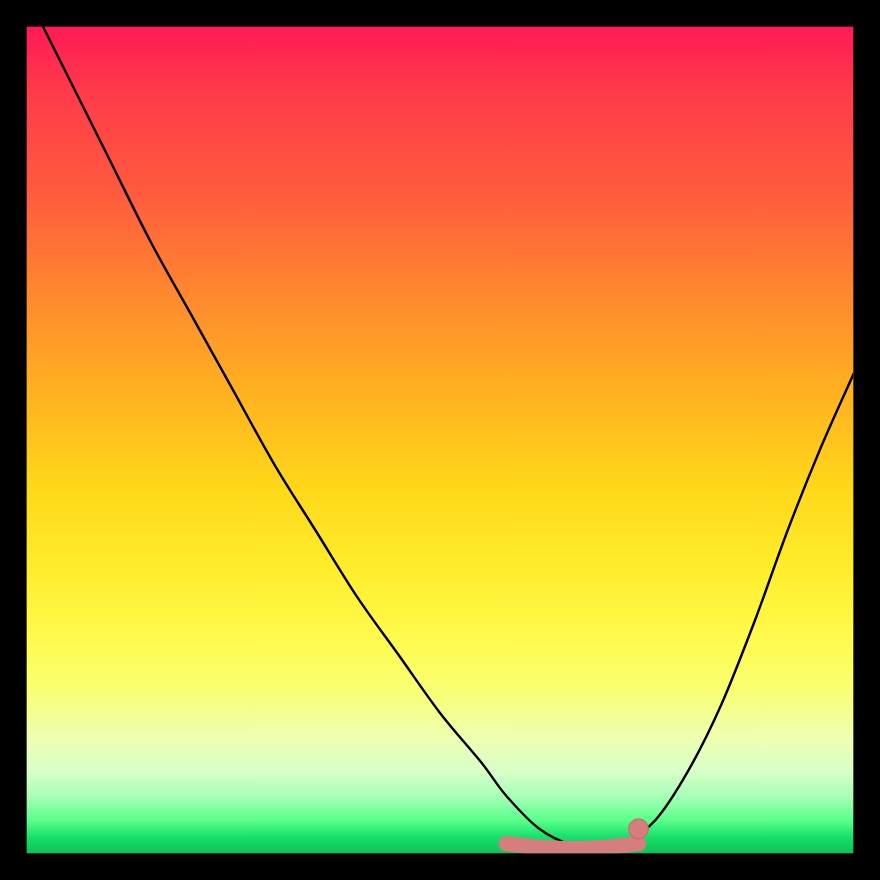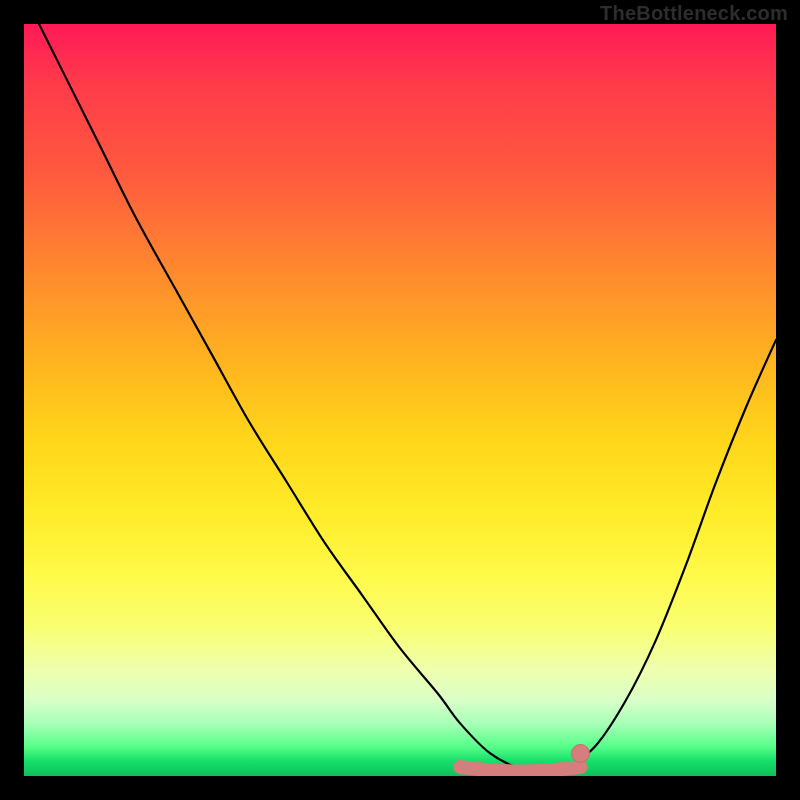--- a/index.html
+++ b/index.html
@@ -69,14 +69,13 @@
 
 <div class="frame">
   <div class="plot">
     <div class="gradient"></div>
     <svg class="svg-layer" viewBox="0 0 752 752" preserveAspectRatio="none">
       <path id="curve-path" fill="none" stroke="#000000" stroke-width="2.2" stroke-linejoin="round" stroke-linecap="round" d="M 0 -30.08000000000004 C 6.266666666666667 -17.546666666666702 25.06666666666667 20.053333333333324 37.6 45.120000000000005 C 50.13333333333333 70.18666666666668 62.66666666666667 95.25333333333339 75.2 120.32000000000005 C 87.73333333333333 145.3866666666667 100.26666666666667 171.70666666666665 112.8 195.51999999999998 C 125.33333333333333 219.33333333333331 137.86666666666667 240.64 150.4 263.2 C 162.93333333333334 285.76 175.46666666666667 308.31999999999994 188 330.87999999999994 C 200.53333333333333 353.43999999999994 213.06666666666666 377.25333333333333 225.6 398.56 C 238.13333333333333 419.8666666666667 250.66666666666666 438.66666666666663 263.2 458.71999999999997 C 275.73333333333335 478.7733333333333 288.26666666666665 500.08 300.8 518.88 C 313.33333333333337 537.68 325.8666666666667 553.9733333333334 338.40000000000003 571.52 C 350.9333333333334 589.0666666666666 363.4666666666667 607.8666666666667 376 624.16 C 388.5333333333333 640.4533333333333 403.5733333333334 656.7466666666667 413.6 669.28 C 423.62666666666667 681.8133333333333 427.38666666666666 689.3333333333334 436.15999999999997 699.36 C 444.9333333333333 709.3866666666667 456.2133333333333 721.9200000000001 466.24 729.44 C 476.2666666666667 736.96 486.2933333333334 741.3466666666667 496.32000000000005 744.48 C 506.3466666666667 747.6133333333333 518.88 748.24 526.4 748.24 C 533.92 748.24 533.92 748.8666666666667 541.4399999999999 744.48 C 548.9599999999999 740.0933333333334 561.4933333333333 733.1999999999999 571.52 721.92 C 581.5466666666666 710.64 591.5733333333334 694.3466666666666 601.6 676.8 C 611.6266666666667 659.2533333333333 621.6533333333333 639.2 631.68 616.64 C 641.7066666666666 594.0799999999999 651.7333333333333 567.76 661.76 541.4399999999999 C 671.7866666666666 515.1199999999999 681.8133333333334 485.03999999999996 691.84 458.71999999999997 C 701.8666666666667 432.4 711.8933333333333 407.3333333333333 721.92 383.52 C 731.9466666666666 359.70666666666665 746.9866666666667 327.12 752 315.84000000000003"></path>
       <path id="optimal-band" fill="none" stroke-width="14" stroke-linecap="round" d="M 436.15999999999997 742.976 C 438.1653333333333 743.20838077977 444.1813333333333 743.9282701688958 448.192 744.3702846786198 C 452.2026666666667 744.8122991883438 456.2133333333333 745.2520870583437 460.224 745.6280870583437 C 464.23466666666667 746.0040870583437 468.24533333333335 746.3531046880897 472.25600000000003 746.6262846786198 C 476.2666666666667 746.8994646691498 480.27733333333333 747.1235477812937 484.288 747.2671670015237 C 488.2986666666667 747.4107862217537 492.30933333333337 747.4879999999999 496.32000000000005 747.4879999999999 C 500.33066666666673 747.4879999999999 504.3413333333333 747.4107862217537 508.352 747.2671670015237 C 512.3626666666667 747.1235477812937 516.3733333333333 746.8994646691498 520.384 746.6262846786198 C 524.3946666666667 746.3531046880897 528.4053333333333 746.0040870583437 532.4159999999999 745.6280870583437 C 536.4266666666666 745.2520870583437 540.4373333333334 744.8122991883438 544.4480000000001 744.3702846786198 C 548.4586666666668 743.9282701688958 554.4746666666667 743.20838077977 556.48 742.976" stroke="#d67d7d"></path>
       <circle id="optimal-dot" r="9" cx="556.48" cy="729.44" fill="#d67d7d" stroke="#c96b6b" stroke-width="1"></circle>
     </svg>
   </div>
-  <div class="watermark">TheBottleneck.com</div>
 </div>
 
 </body></html>

